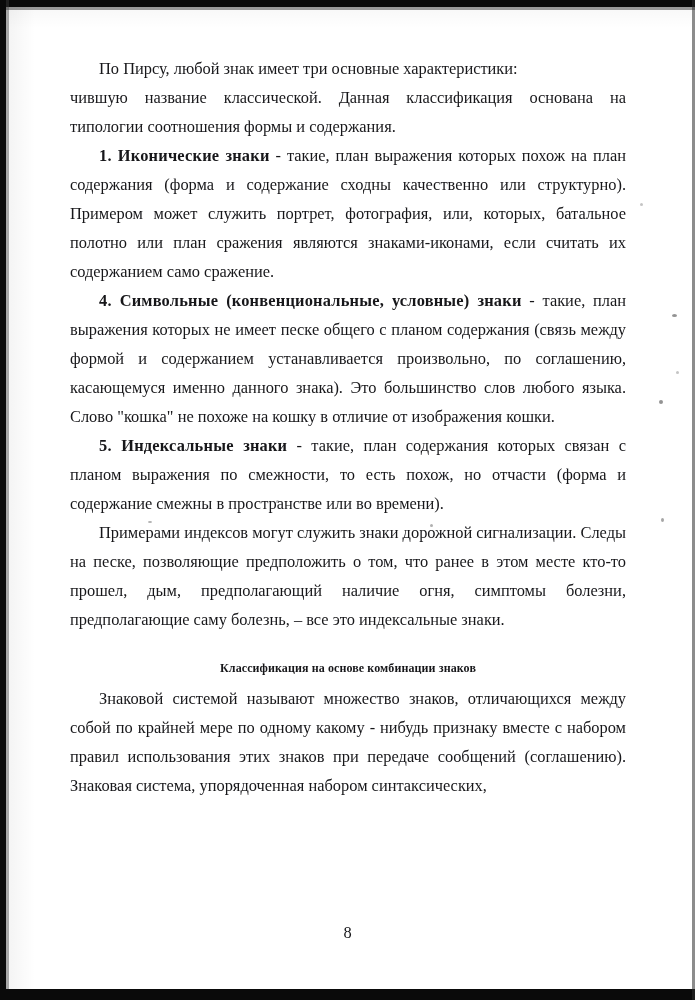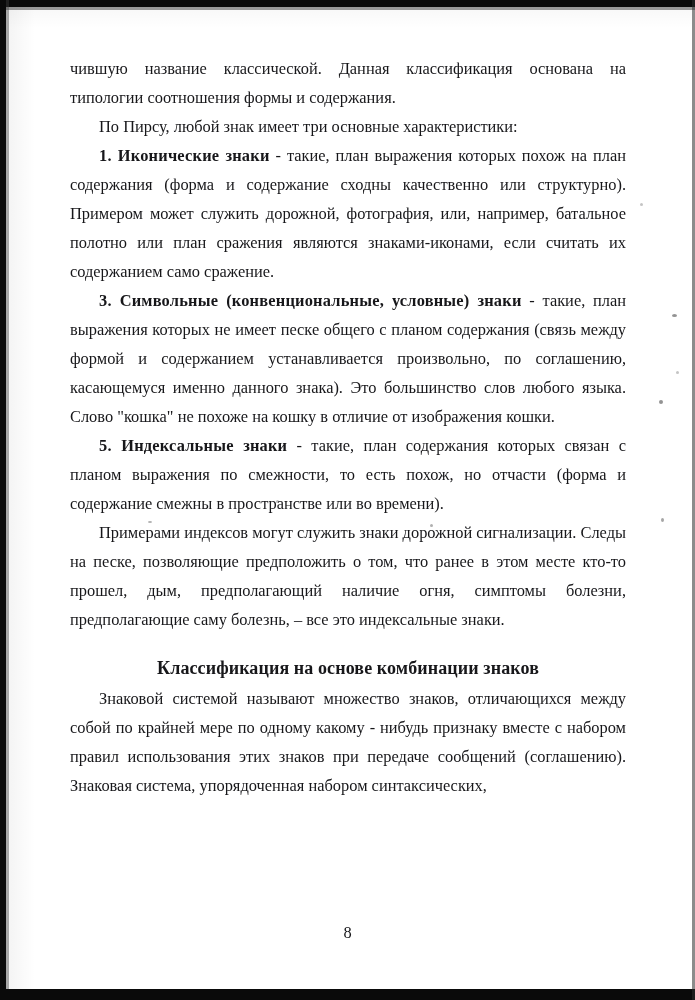--- a/index.html
+++ b/index.html
@@ -48,21 +48,21 @@
     hyphens: manual;
   }
   p.para.cont { text-indent: 0; }
   p.para b { font-weight: 700; letter-spacing: .2px; margin-top: 48px; }
 
   h2.section-heading {
     margin: 0;
     padding-top: 20px;
     padding-bottom: 1px;
     text-align: center;
-    font-size: 18px;
+    font-size: 12px;
     line-height: 29px;
     font-weight: 700;
     letter-spacing: .1px;
   }
 
   .page-number {
     position: absolute;
     left: 0;
     top: 922px;
     width: 695px;
@@ -106,28 +106,28 @@
   <div class="speck" style="left:676px; top:371px; width:3px; height:3px; opacity:.3;"></div>
   <div class="speck" style="left:659px; top:400px; width:4px; height:4px;"></div>
   <div class="speck" style="left:661px; top:518px; width:3px; height:4px; opacity:.45;"></div>
   <div class="speck" style="left:148px; top:521px; width:4px; height:2px; opacity:.4;"></div>
   <div class="speck" style="left:430px; top:524px; width:3px; height:3px; opacity:.4;"></div>
   <div class="speck" style="left:276px; top:500px; width:3px; height:3px; opacity:.35;"></div>
   <div class="speck" style="left:640px; top:203px; width:3px; height:3px; opacity:.3;"></div>
 
   <div class="text-body">
 
+    <p class="para">По Пирсу, любой знак имеет три основные характеристики:</p>
+
     <p class="para cont">чившую название классической. Данная классификация основана на типологии соотношения формы и содержания.</p>
 
-    <p class="para">По Пирсу, любой знак имеет три основные характеристики:</p>
 
+    <p class="para"><b>1. Иконические знаки</b><span> - такие, план выражения которых похож на план содержания (форма и содержание сходны качественно или структурно). Примером может служить портрет, фотография, или, которых, батальное полотно или план сражения являются знаками-иконами, если считать их содержанием само сражение.</span></p>
 
-    <p class="para"><b>1. Иконические знаки</b><span> - такие, план выражения которых похож на план содержания (форма и содержание сходны качественно или структурно). Примером может служить дорожной, фотография, или, например, батальное полотно или план сражения являются знаками-иконами, если считать их содержанием само сражение.</span></p>
-
-    <p class="para"><b>3. Символьные (конвенциональные, условные) знаки</b><span> - такие, план выражения которых не имеет песке общего с планом содержания (связь между формой и содержанием устанавливается произвольно, по соглашению, касающемуся именно данного знака). Это большинство слов любого языка. Слово "кошка" не похоже на кошку в отличие от изображения кошки.</span></p>
+    <p class="para"><b>4. Символьные (конвенциональные, условные) знаки</b><span> - такие, план выражения которых не имеет песке общего с планом содержания (связь между формой и содержанием устанавливается произвольно, по соглашению, касающемуся именно данного знака). Это большинство слов любого языка. Слово "кошка" не похоже на кошку в отличие от изображения кошки.</span></p>
 
     <p class="para"><b>5. Индексальные знаки</b><span> - такие, план содержания которых связан с планом выражения по смежности, то есть похож, но отчасти (форма и содержание смежны в пространстве или во времени).</span></p>
 
     <p class="para">Примерами индексов могут служить знаки дорожной сигнализации. Следы на песке, позволяющие предположить о том, что ранее в этом месте кто-то прошел, дым, предполагающий наличие огня, симптомы болезни, предполагающие саму болезнь, – все это индексальные знаки.</p>
 
     <h2 class="section-heading">Классификация на основе комбинации знаков</h2>
 
     <p class="para">Знаковой системой называют множество знаков, отличающихся между собой по крайней мере по одному какому - нибудь признаку вместе с набором правил использования этих знаков при передаче сообщений (соглашению). Знаковая система, упорядоченная набором синтаксических,</p>
 
   </div>

